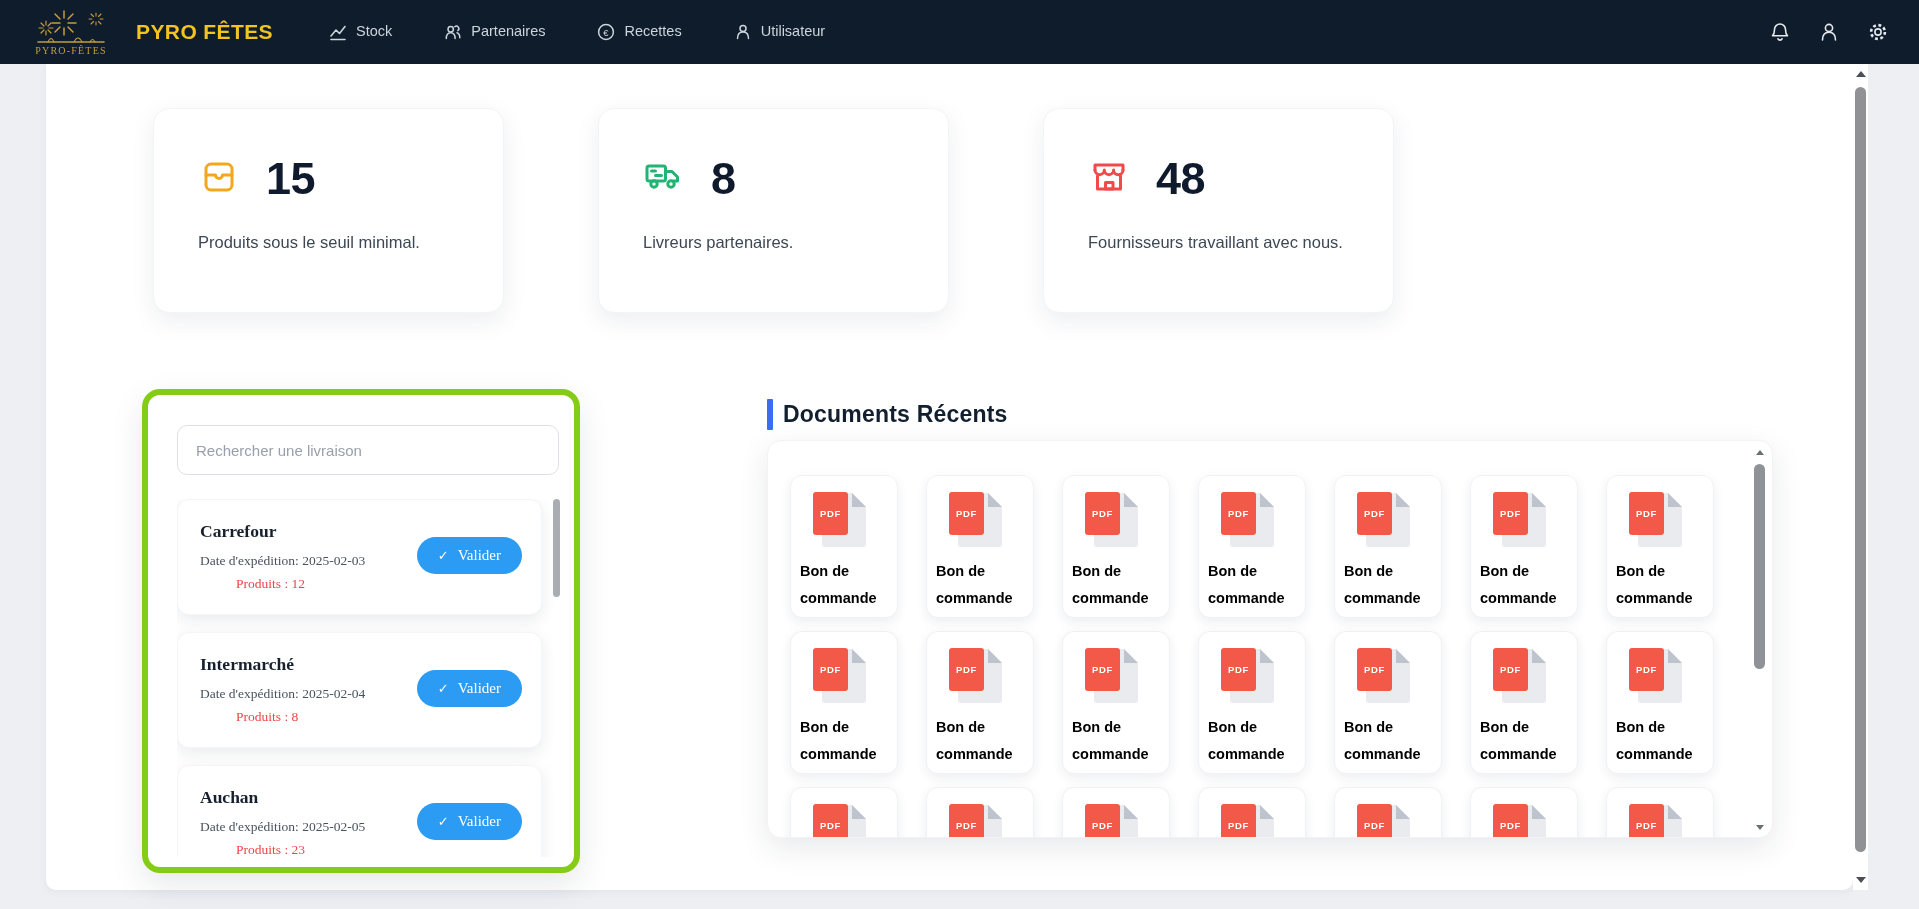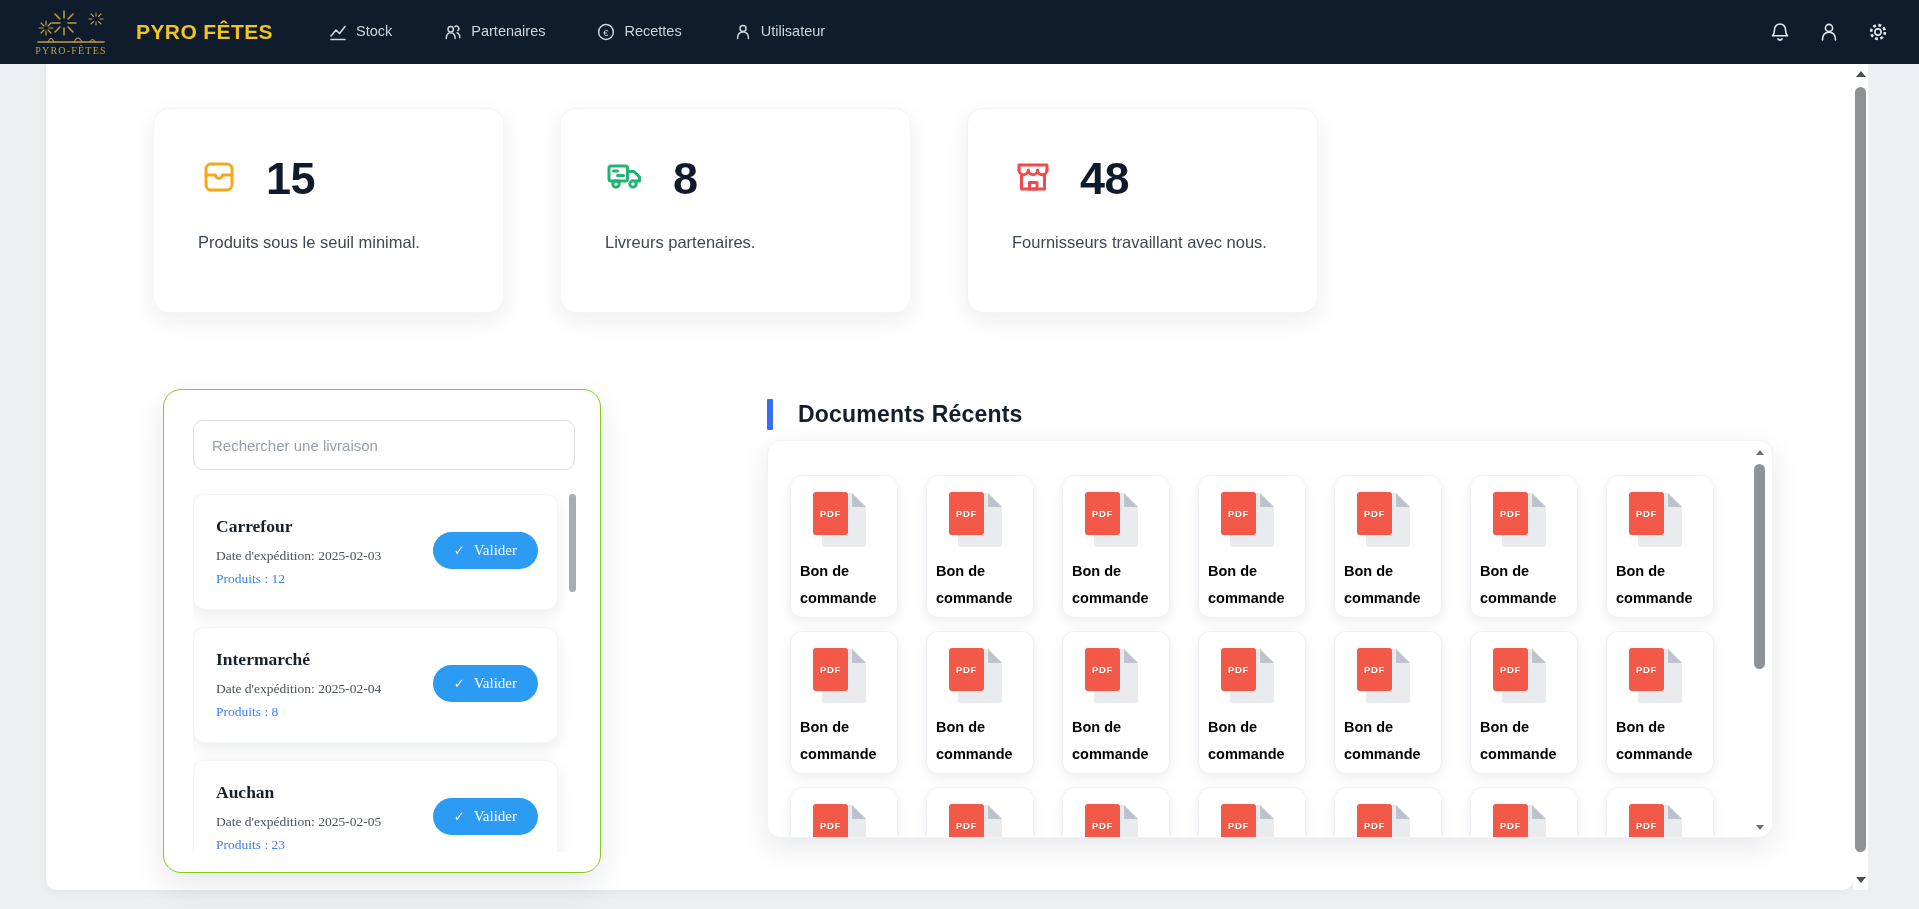--- a/index.html
+++ b/index.html
@@ -27,48 +27,48 @@
   
   .main-scrollbar { position:absolute; left:1853px; top:64px; width:15px; height:826px; background:#fff; }
   .main-scrollbar .thumb { position:absolute; left:2px; width:11px; top:23px; height:765px;
     background:#8f9195; border-radius:7px; }
   .arrow-up, .arrow-down { position:absolute; left:50%; transform:translateX(-50%);
     width:0; height:0; border-left:5px solid transparent; border-right:5px solid transparent; }
   .arrow-up { top:7px; border-bottom:6px solid #4a4f56; }
   .arrow-down { bottom:7px; border-top:6px solid #4a4f56; }
 
   
-  .stats-row { position:absolute; left:107px; top:44px; display:flex; gap:56px; }
+  .stats-row { position:absolute; left:107px; top:44px; display:flex; gap:94px; }
   .stat-card { width:351px; height:205px; background:#fff; border:1px solid #f3f4f6; border-radius:16px;
     box-shadow:0 8px 24px rgba(25,35,60,.08); padding:44px 30px 0 44px; }
   .stat-top { display:flex; align-items:center; gap:26px; }
   .stat-value { font-size:45px; font-weight:800; color:#0f1b2c; letter-spacing:-.5px; }
   .stat-label { margin-top:28px; font-size:16.5px; color:#3d4855; }
   .i-orange { color:#f5a71b; } .i-blue { color:#4a7cf5; } .i-green { color:#23b373; } .i-red { color:#f04b4b; }
 
   
-  .deliveries-panel { position:absolute; left:117px; top:325px; width:438px; height:484px;
-    background:#fff; border:1px solid #84cc16; border-radius:18px; box-shadow:0 12px 32px rgba(25,35,60,.10); }
+  .deliveries-panel { position:absolute; left:96px; top:325px; width:438px; height:484px;
+    background:#fff; border:6px solid #84cc16; border-radius:18px; box-shadow:0 12px 32px rgba(25,35,60,.10); }
   .search-input { position:absolute; left:29px; top:30px; width:382px; height:50px; border:1.6px solid #dce0e6;
     border-radius:10px; padding:0 18px; font-size:15px; color:#323c48; font-family:inherit; outline:none; background:#fff; }
   .search-input::placeholder { color:#97a0ab; }
   .delivery-list { position:absolute; left:29px; top:104px; width:382px; height:358px; overflow:hidden;font-family:Liberation Serif, serif; }
   .delivery-card { position:relative; width:365px; height:116px; background:#fff; border-radius:12px;
     border:1px solid #f4f5f7; box-shadow:0 5px 16px rgba(25,35,60,.09); margin-bottom:17px; padding:21px 0 0 22px; }
   .delivery-name { font-size:17.5px; font-weight:700; color:#16202e; }
   .delivery-date { margin-top:11px; font-size:13.5px; color:#49535f; }
-  .delivery-products { margin-top:7px; font-size:13.5px; color:#3b82f6; }
+  .delivery-products { margin-top:7px; font-size:13.5px; color:#ef4444;margin-left:36px; }
   .validate-btn { position:absolute; right:19px; top:37px; display:flex; align-items:center; gap:9px;
     background:#2b9bf4; color:#fff; border:none; border-radius:21px; padding:10px 21px;
     font-size:15px; font-family:inherit; cursor:pointer; }
   .validate-check { font-size:13px; }
   .list-thumb { position:absolute; left:405px; top:104px; width:7px; height:98px; background:#a9acb1; border-radius:4px; }
 
   
-  .doc-title { position:absolute; left:721px; top:335px; display:flex; align-items:center; gap:25px; }
+  .doc-title { position:absolute; left:721px; top:335px; display:flex; align-items:center; gap:10px; }
   .doc-title .bar { width:6px; height:31px; background:#3a6df0; border-radius:1px; }
   .doc-title h2 { font-size:23px; font-weight:800; color:#121f2e; letter-spacing:.2px; }
   .documents-panel { position:absolute; left:721px; top:376px; width:1006px; height:398px;
     background:#fff; border:1px solid #f2f3f6; border-radius:14px;
     box-shadow:0 10px 30px rgba(25,35,60,.10); overflow:hidden; }
   .documents-grid { position:absolute; left:22px; top:34px; display:grid;
     grid-template-columns:repeat(7,108px); column-gap:28px; row-gap:13px; }
   .pdf-card { width:108px; height:143px; background:#fff; border:1px solid #f0f1f4; border-radius:12px;
     box-shadow:0 4px 12px rgba(25,35,60,.08); display:flex; flex-direction:column; align-items:center;
     padding-top:17px; cursor:pointer; }

